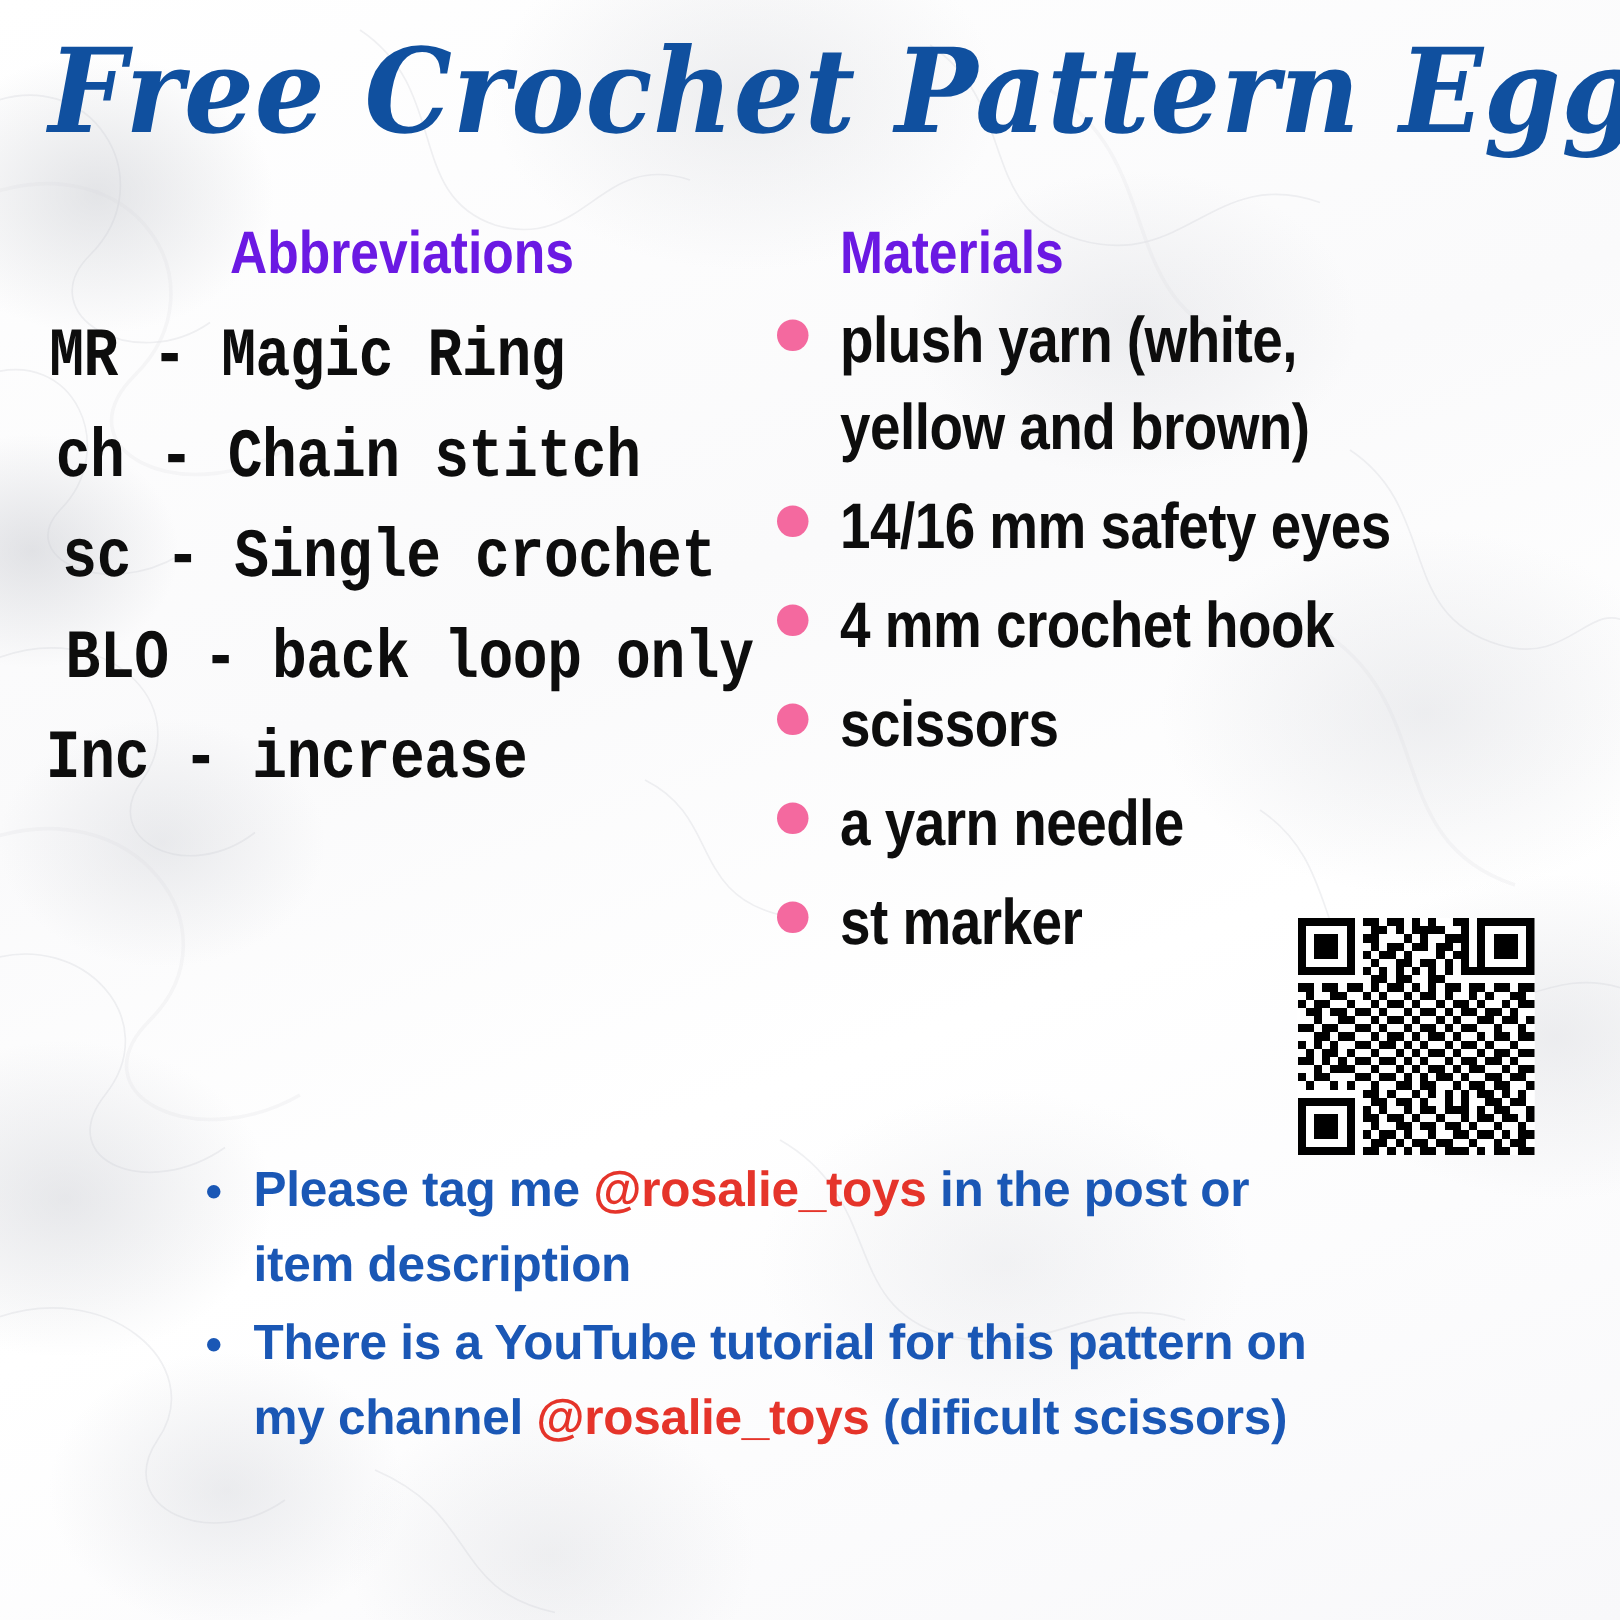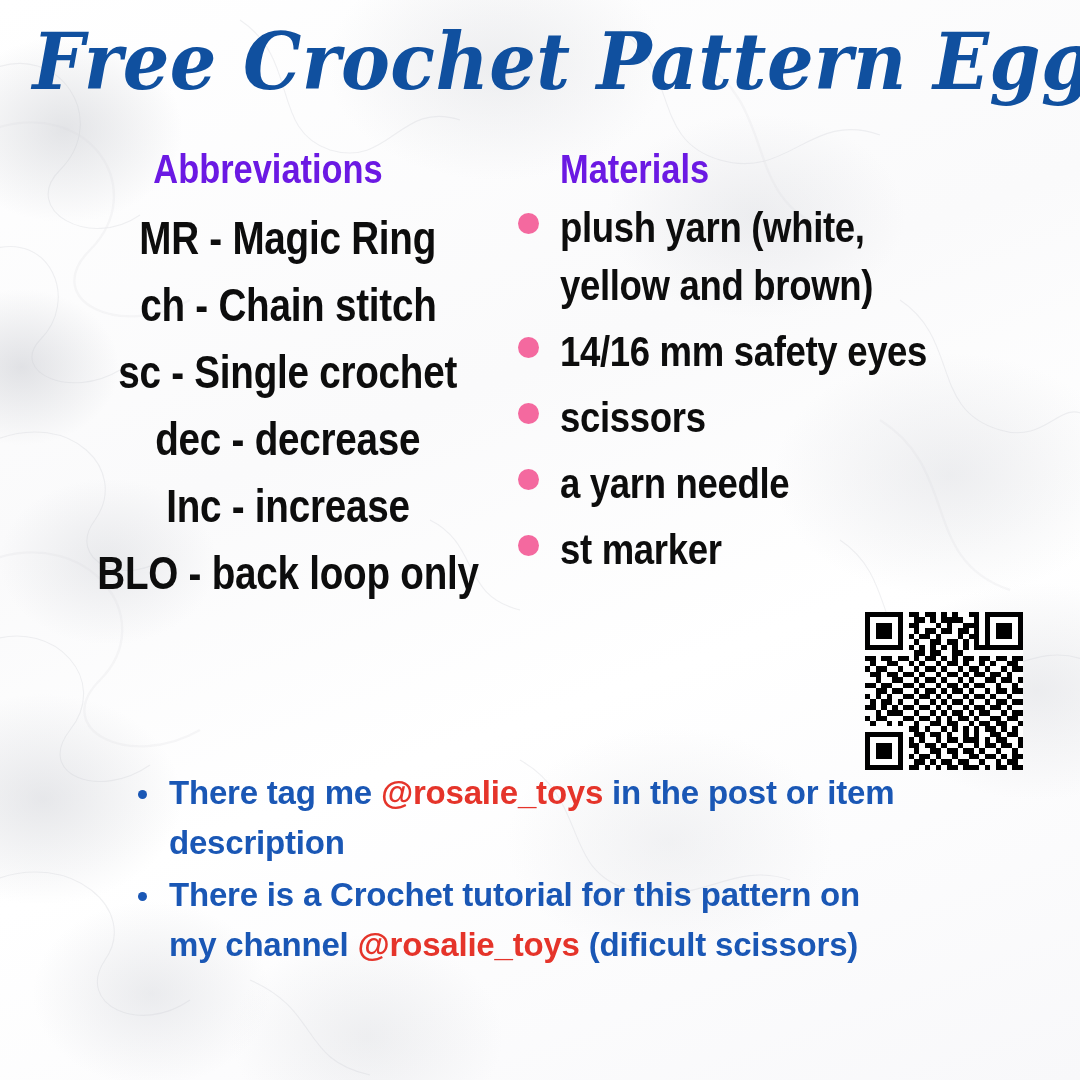--- a/index.html
+++ b/index.html
@@ -48,25 +48,24 @@
     font-family:"Liberation Sans", sans-serif;
     font-weight:700;font-size:40px;line-height:44px;
     color:#6b19e3;
     transform:scaleX(.86);
   }
   #abbrev-hdr{left:0;top:147px;width:536px;text-align:center;transform-origin:50% 50%;}
   #materials-hdr{left:560px;top:147px;transform-origin:0 50%;}
   
   #abbrev-list{position:absolute;left:0;top:205px;width:536px;}
   .abbr-row{
-    height:67px;line-height:67px;text-align:center;
-    font-family:Liberation Sans, sans-serif;
+    height:67px;line-height:67px;
+    font-family:Liberation Mono, monospace;
     font-weight:700;font-size:46px;color:#0d0d0d;
     letter-spacing:-.3px;
-    margin-left:40px;
   }
   .abbr-row span{display:inline-block;transform:scaleX(.84);transform-origin:50% 50%;white-space:nowrap;}
   
   #materials-list{position:absolute;left:518px;top:198px;width:540px;}
   .mat-row{position:relative;display:flex;align-items:flex-start;margin-bottom:8px;}
   .mat-bullet{
     flex:0 0 auto;width:21px;height:21px;border-radius:50%;
     background:#f4699f;margin-top:15px;margin-right:21px;
   }
   .mat-text{
@@ -129,35 +128,38 @@
   </svg>
 
   <div class="title">Free Crochet Pattern Egg</div>
 
   <div class="hdr" id="abbrev-hdr">Abbreviations</div>
 
   <div id="abbrev-list">
     <div class="abbr-row"><span>MR - Magic Ring</span></div>
     <div class="abbr-row"><span>ch - Chain stitch</span></div>
     <div class="abbr-row"><span>sc - Single crochet</span></div>
-    <div class="abbr-row"><span>dec - decrease</span></div>
+    <div class="abbr-row"><span>BLO - back loop only</span></div>
     <div class="abbr-row"><span>Inc - increase</span></div>
-    <div class="abbr-row"><span>BLO - back loop only</span></div>
   </div>
 
   <div class="hdr" id="materials-hdr">Materials</div>
 
   <div id="materials-list">
     <div class="mat-row">
       <div class="mat-bullet"></div>
       <div class="mat-text"><span>plush yarn (white, yellow and brown)</span></div>
     </div>
     <div class="mat-row">
       <div class="mat-bullet"></div>
       <div class="mat-text"><span>14/16 mm safety eyes</span></div>
+    </div>
+    <div class="mat-row">
+      <div class="mat-bullet"></div>
+      <div class="mat-text"><span>4 mm crochet hook</span></div>
     </div>
     <div class="mat-row">
       <div class="mat-bullet"></div>
       <div class="mat-text"><span>scissors</span></div>
     </div>
     <div class="mat-row">
       <div class="mat-bullet"></div>
       <div class="mat-text"><span>a yarn needle</span></div>
     </div>
     <div class="mat-row">
@@ -447,21 +449,21 @@
         <rect x="18" y="28" width="3" height="1" fill="#000000"></rect>
         <rect x="22" y="28" width="1" height="1" fill="#000000"></rect>
         <rect x="24" y="28" width="2" height="1" fill="#000000"></rect>
         <rect x="27" y="28" width="2" height="1" fill="#000000"></rect>
       </svg>
     </div>
 
   <div id="notes">
     <div class="note-row">
       <div class="note-bullet"></div>
-      <div class="note-text"><span>There tag me </span><span class="hl">@rosalie_toys</span><span> in the post or item description</span></div>
+      <div class="note-text"><span>Please tag me </span><span class="hl">@rosalie_toys</span><span> in the post or item description</span></div>
     </div>
     <div class="note-row">
       <div class="note-bullet"></div>
-      <div class="note-text"><span>There is a Crochet tutorial for this pattern on my channel </span><span class="hl">@rosalie_toys</span><span> (dificult scissors)</span></div>
+      <div class="note-text"><span>There is a YouTube tutorial for this pattern on my channel </span><span class="hl">@rosalie_toys</span><span> (dificult scissors)</span></div>
     </div>
   </div>
 
 </div>
 
 </body></html>

